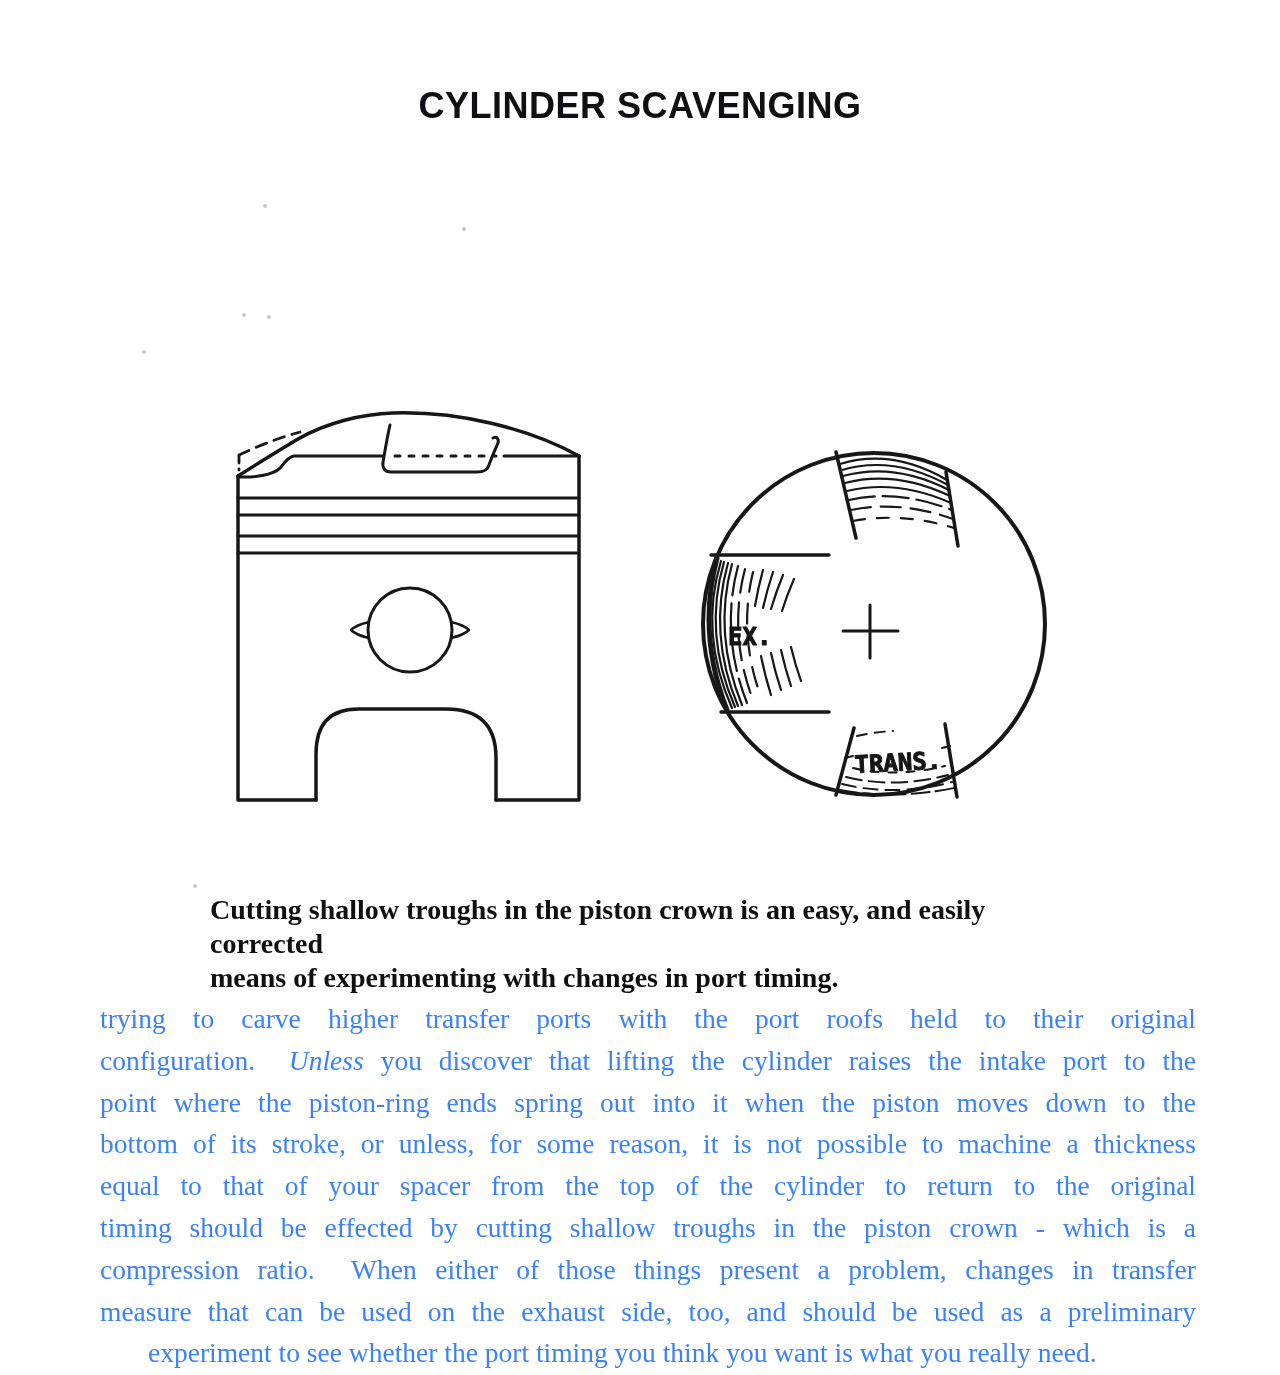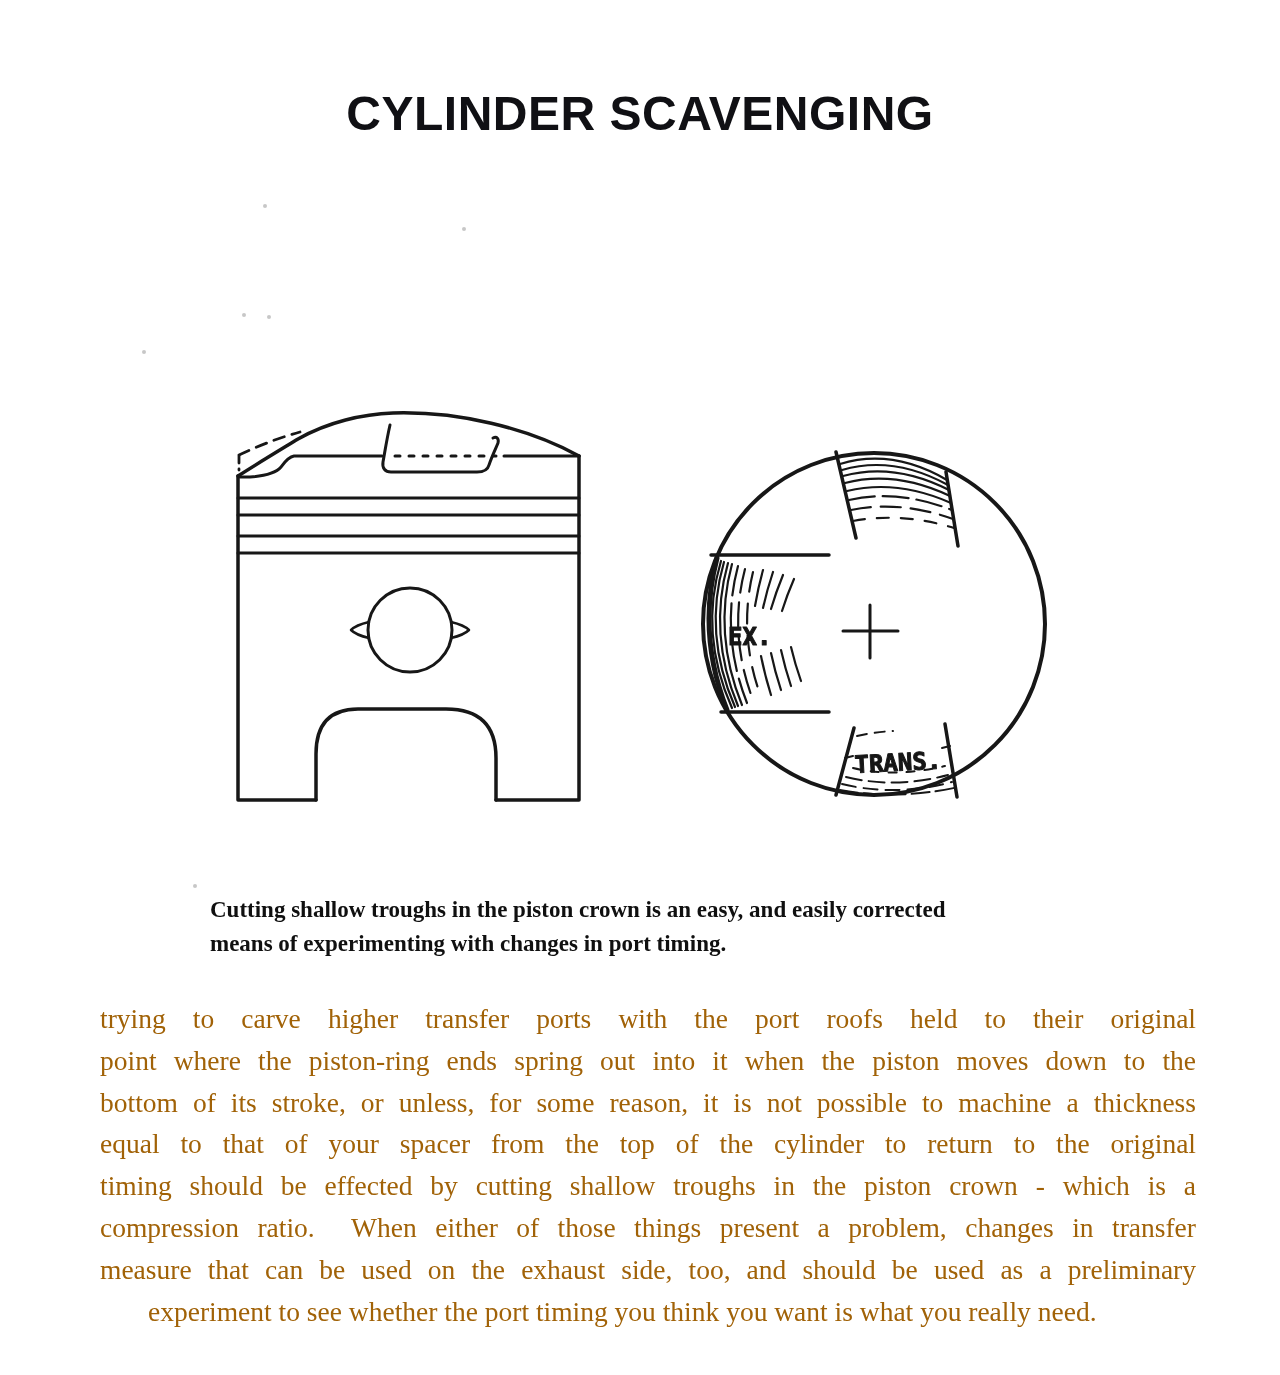--- a/index.html
+++ b/index.html
@@ -3,37 +3,37 @@
 <meta charset="utf-8">
 <style>
   html,body{margin:0;padding:0;}
   body{
     width:1280px;height:1375px;position:relative;background:#ffffff;
     font-family:"Liberation Serif", serif;color:#141414;overflow:hidden;
   }
   .title{
     position:absolute;left:0;top:58px;width:1280px;text-align:center;
     font-family:"Liberation Sans", sans-serif;font-weight:bold;
-    font-size:48px;line-height:48px;letter-spacing:0.5px;color:#101014;
+    font-size:36px;line-height:48px;letter-spacing:0.5px;color:#101014;
   }
   .fig{position:absolute;}
   .fig-left{left:228px;top:406px;}
   .fig-right{left:695px;top:448px;}
   .fig svg{display:block;}
   .fig text{
     font-family:"DejaVu Sans Mono", monospace;font-weight:bold;
     fill:#161616;
   }
   .caption{
     position:absolute;left:210px;top:893px;width:880px;
-    font-weight:bold;font-size:23px;line-height:34px;color:#101010;
+    font-weight:bold;font-size:28px;line-height:34px;color:#101010;
   }
   .bodytext{
     position:absolute;left:100px;top:998px;width:1096px;
-    font-size:27.5px;line-height:41.8px;color:#a16207;
+    font-size:27.5px;line-height:41.8px;color:#3b82f6;
   }
   .bline{
     text-align:justify;text-align-last:justify;
     height:41.8px;overflow:visible;white-space:normal;
   }
   .bline.last{text-align-last:left;margin-left:48px;}
   .bline em{font-style:italic;}
   .speck{
     position:absolute;width:4px;height:4px;border-radius:50%;
     background:#8f8f8f;opacity:0.5;
@@ -139,20 +139,21 @@
   </svg>
 </div>
 
 <div class="caption">
   <div>Cutting shallow troughs in the piston crown is an easy, and easily corrected</div>
   <div>means of experimenting with changes in port timing.</div>
 </div>
 
 <div class="bodytext">
   <div class="bline"><span>trying to carve higher transfer ports with the port roofs held to their original</span><em></em><span></span></div>
+  <div class="bline"><span>configuration.&nbsp; </span><em>Unless</em><span> you discover that lifting the cylinder raises the intake port to the</span></div>
   <div class="bline"><span>point where the piston-ring ends spring out into it when the piston moves down to the</span><em></em><span></span></div>
   <div class="bline"><span>bottom of its stroke, or unless, for some reason, it is not possible to machine a thickness</span><em></em><span></span></div>
   <div class="bline"><span>equal to that of your spacer from the top of the cylinder to return to the original</span><em></em><span></span></div>
   <div class="bline"><span>timing should be effected by cutting shallow troughs in the piston crown - which is a</span><em></em><span></span></div>
   <div class="bline"><span>compression ratio.&nbsp; When either of those things present a problem, changes in transfer</span><em></em><span></span></div>
   <div class="bline"><span>measure that can be used on the exhaust side, too, and should be used as a preliminary</span><em></em><span></span></div>
   <div class="bline last"><span>experiment to see whether the port timing you think you want is what you really need.</span><em></em><span></span></div>
 </div>
 
 <div class="speck" style="left:263px;top:204px;"></div>

